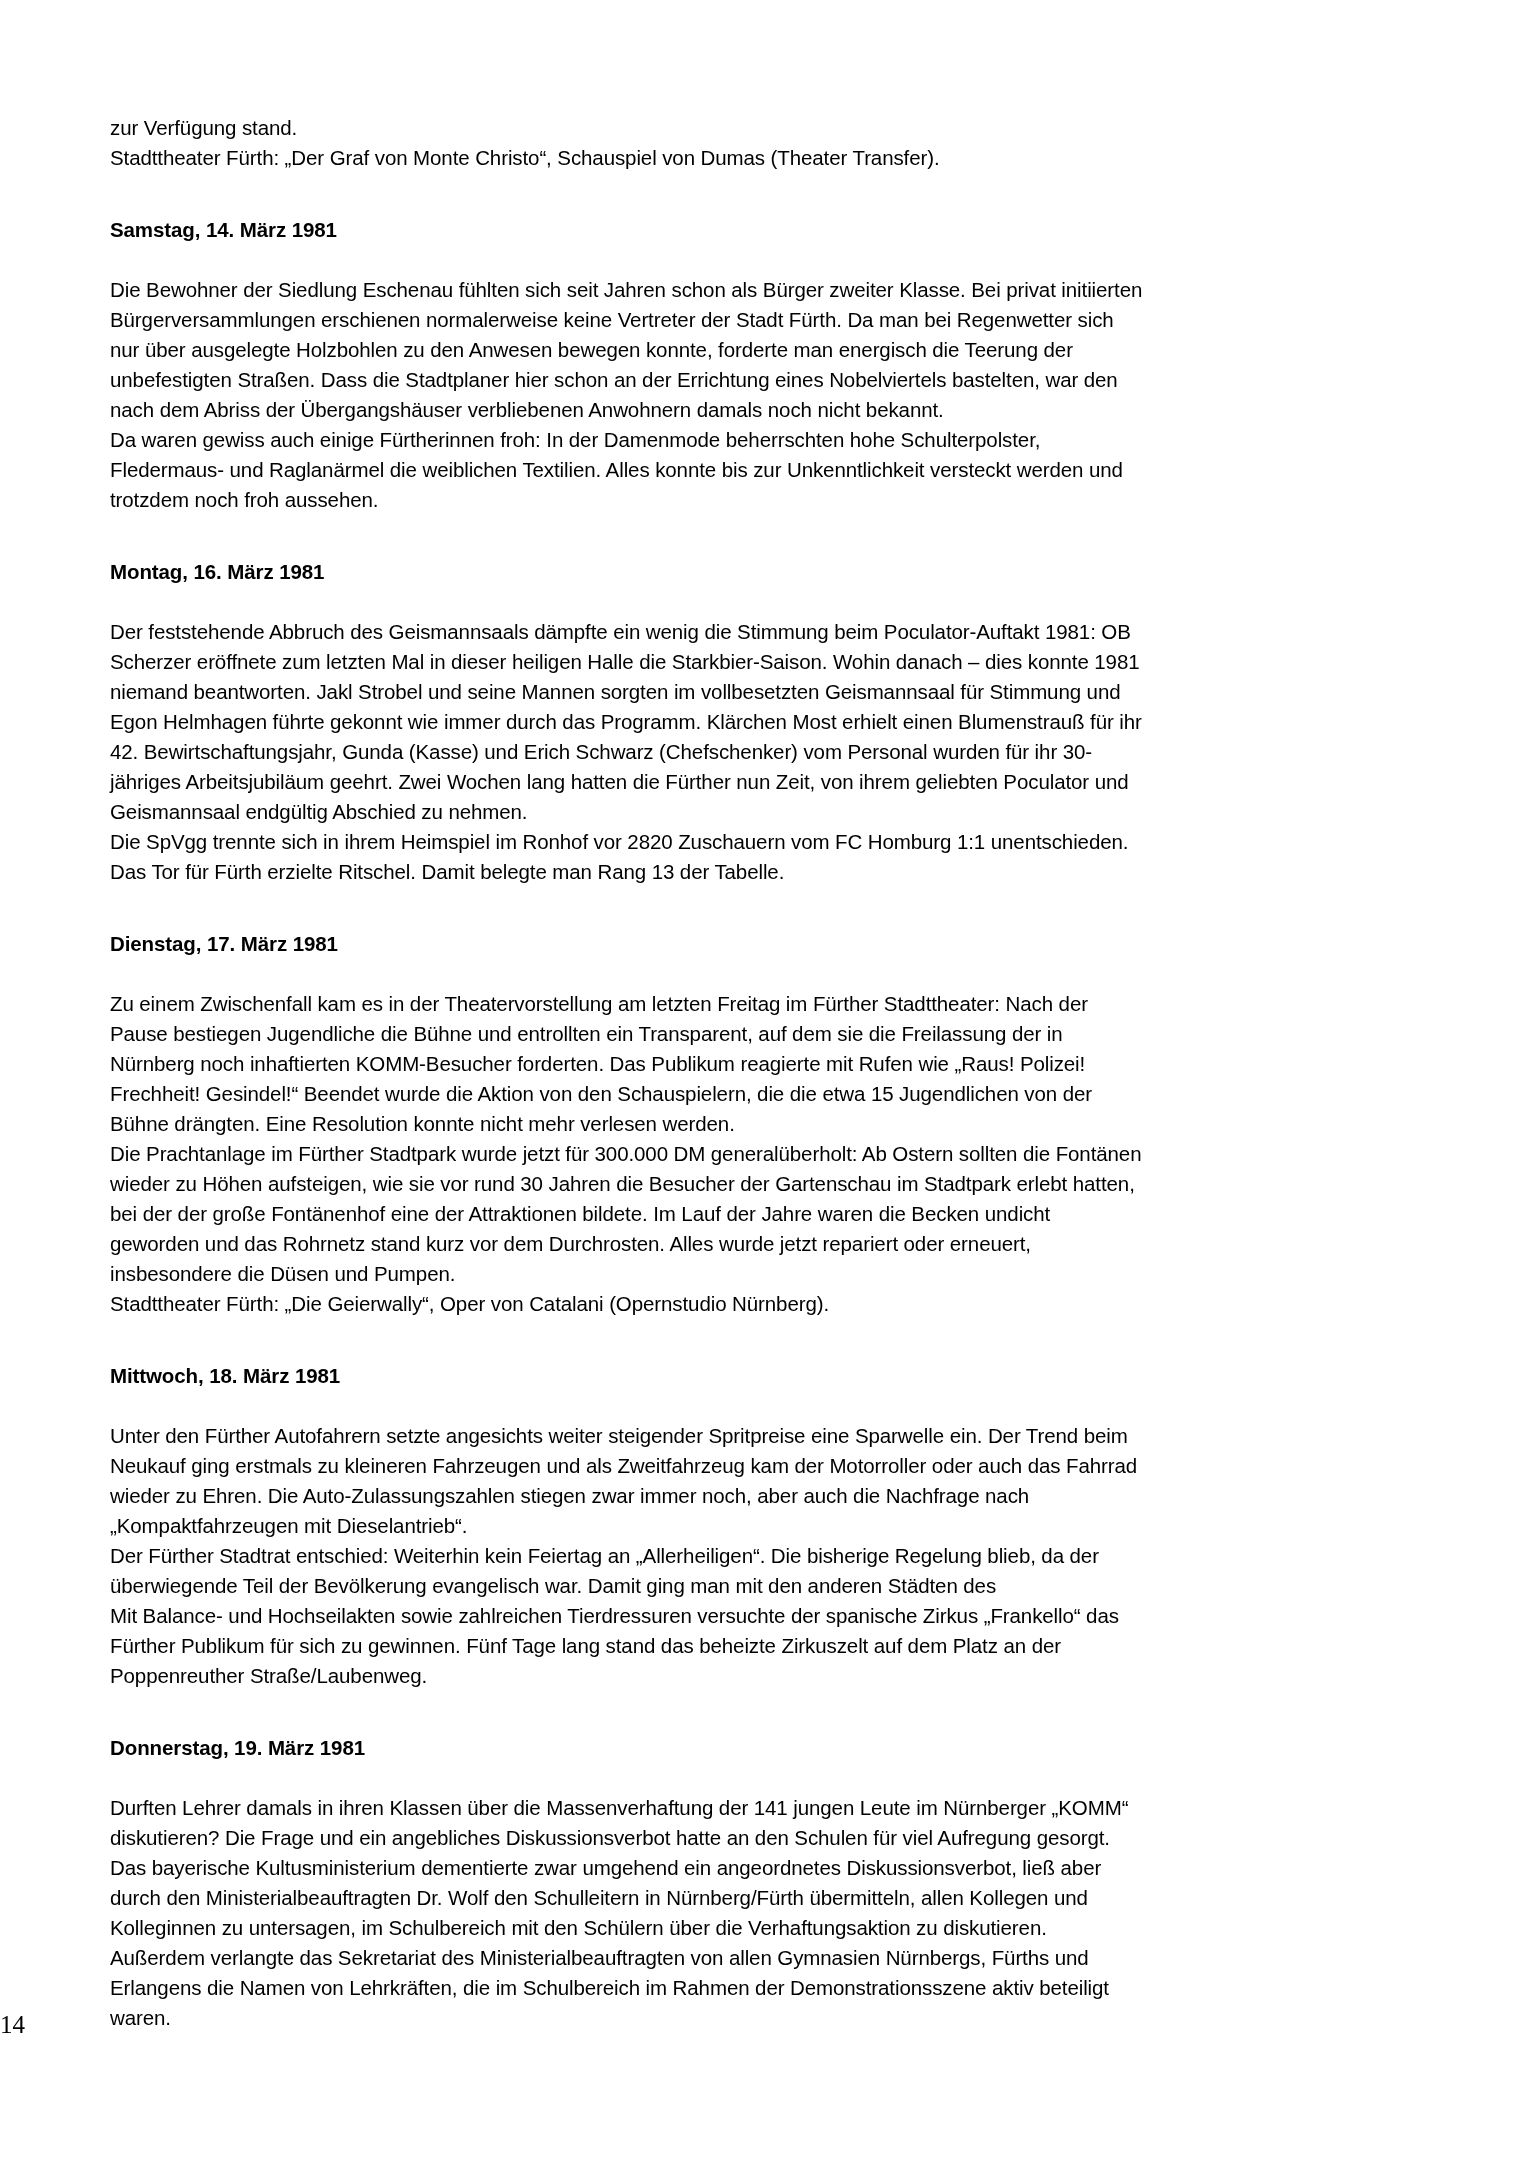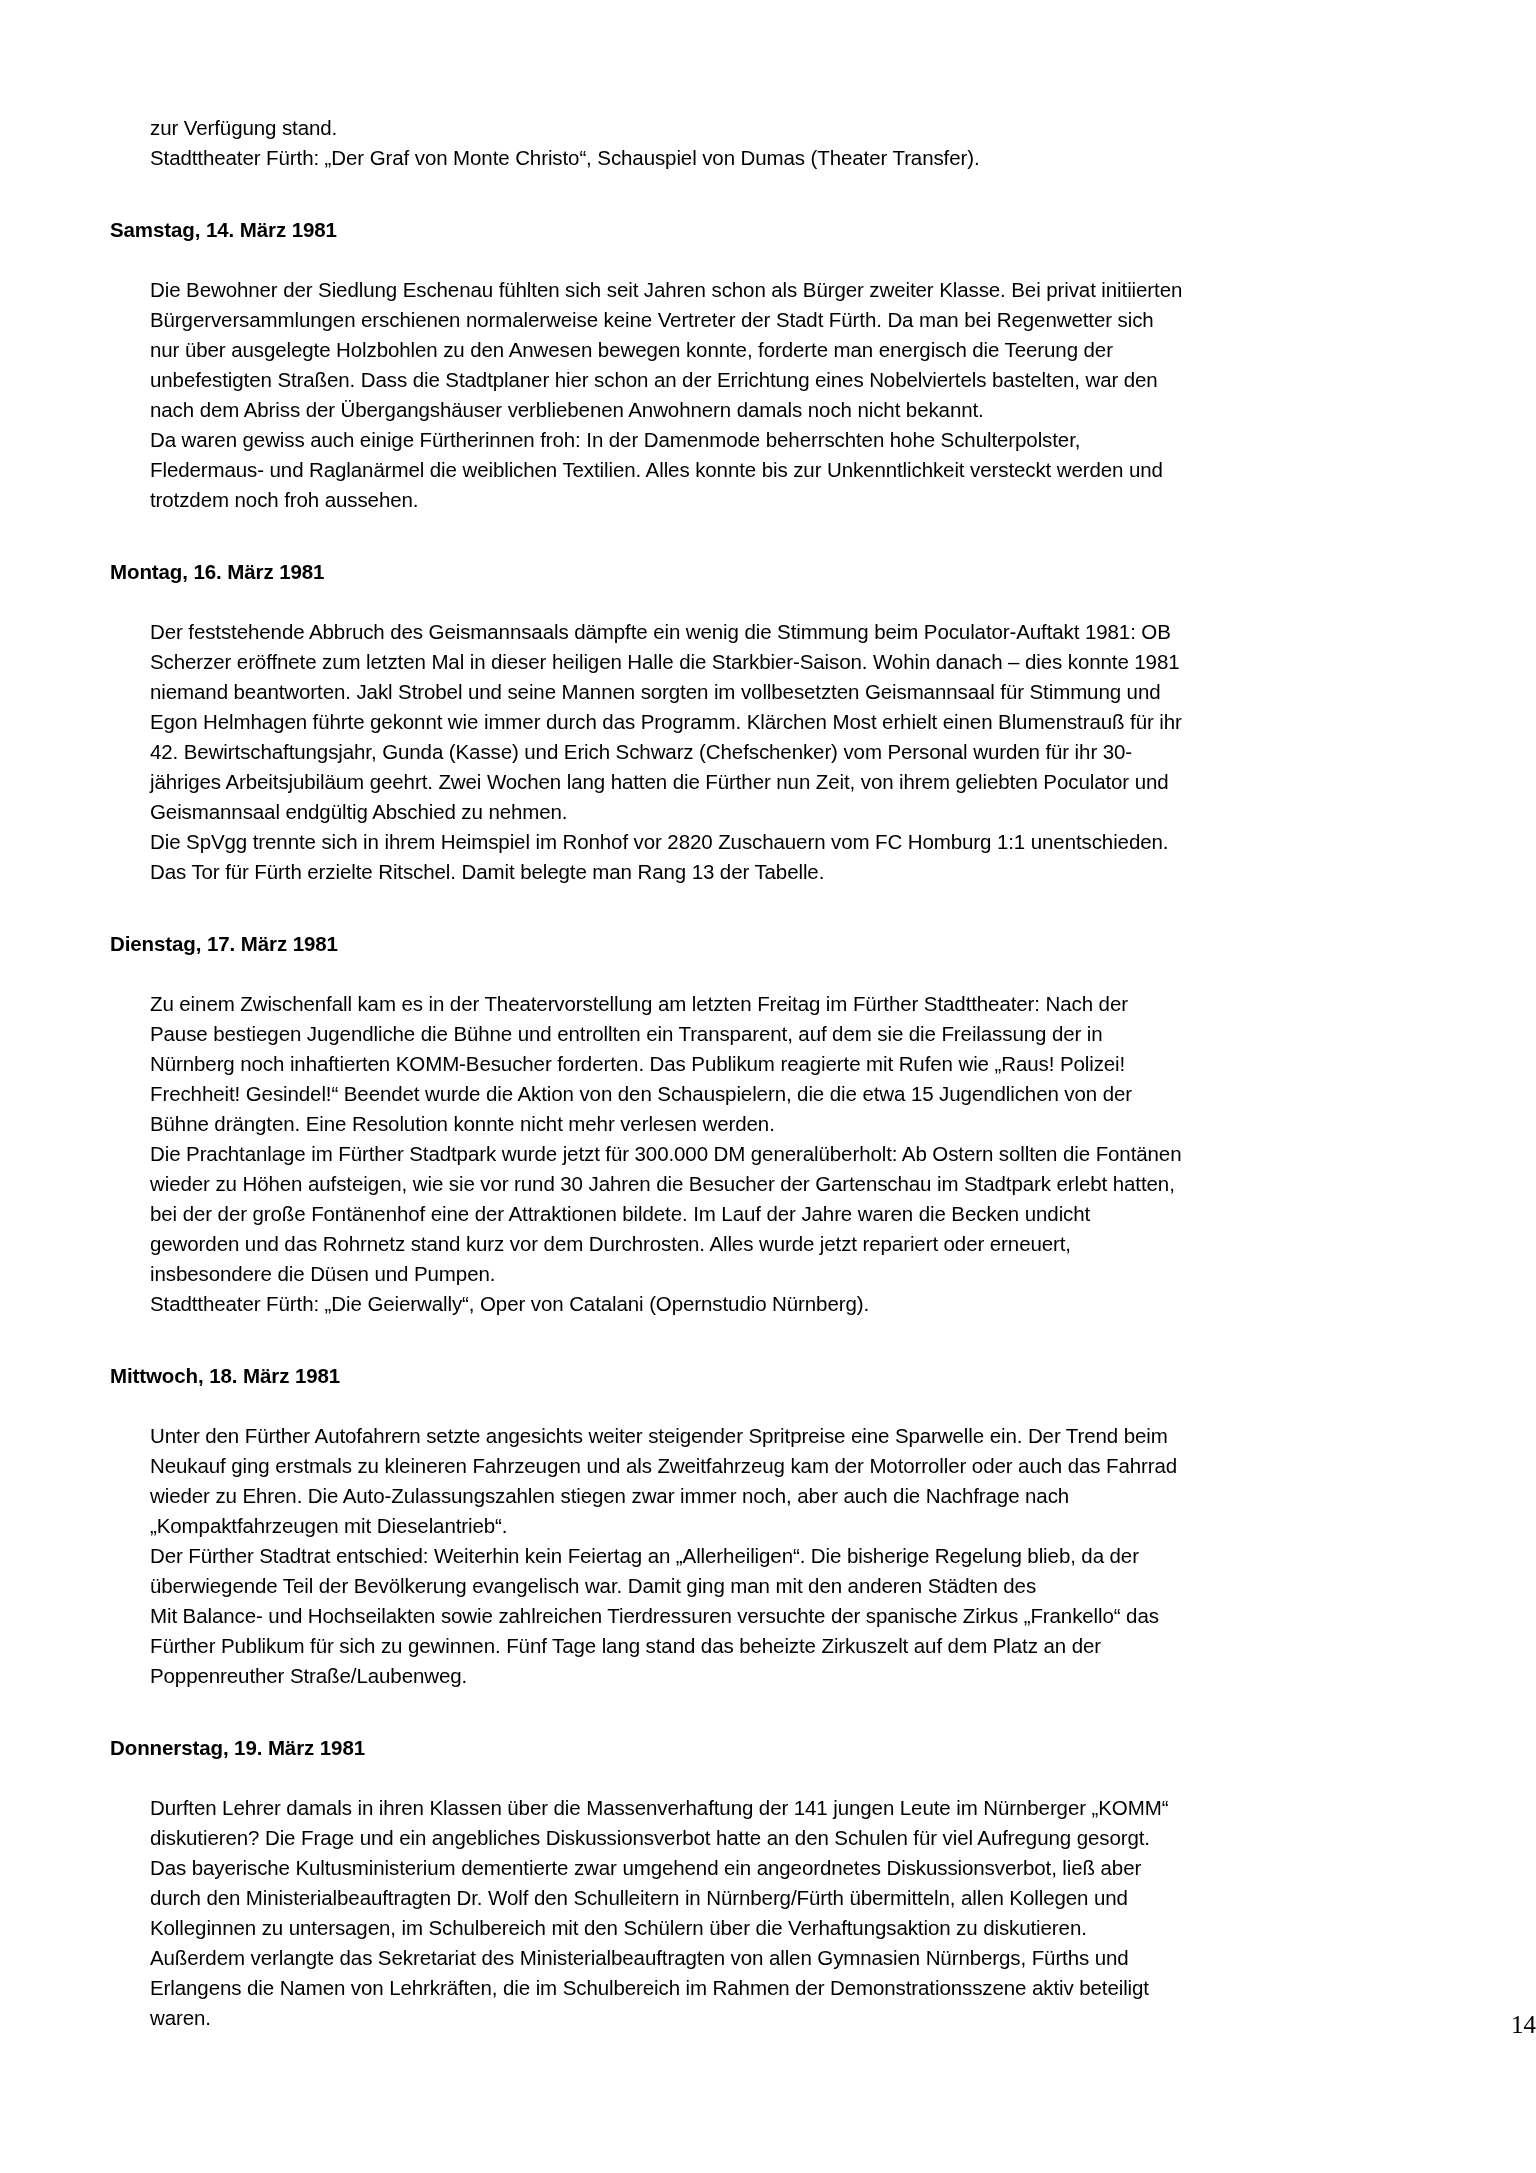--- a/index.html
+++ b/index.html
@@ -25,35 +25,34 @@
     top: 113px;
     width: 1360px;
     font-size: 20.5px;
     line-height: 30px;
     letter-spacing: -0.1px;
   }
   .text-block { }
   .line {
     white-space: pre;
     height: 30px;
-    margin-left: 40px;
   }
   .heading {
     font-weight: bold;
     margin-top: 42px;
     margin-bottom: 30px;
     height: 30px;
     white-space: pre;
   }
   .page-number {
     position: absolute;
     top: 2008px;
     left: 0;
     width: 1536px;
-    text-align: right;
+    text-align: left;
     font-family: "Liberation Serif", serif;
     font-size: 25px;
     line-height: 34px;
   }
 </style>
 </head>
 <body>
 
 <div class="page">
   <div class="content">

